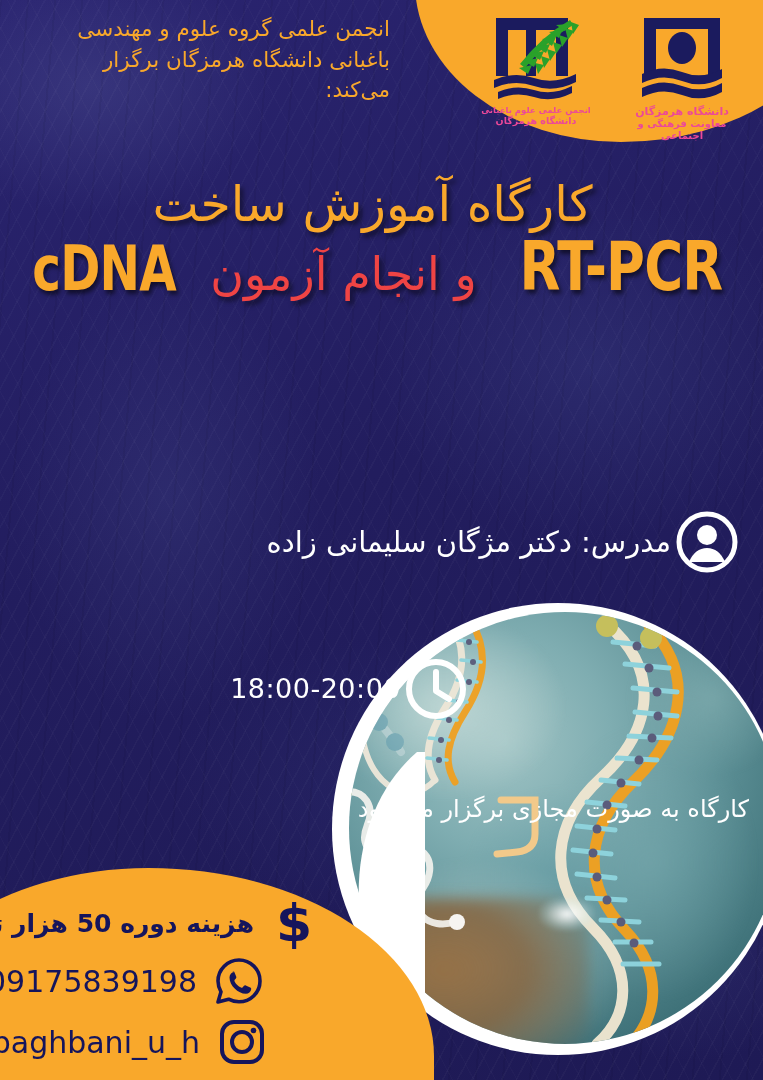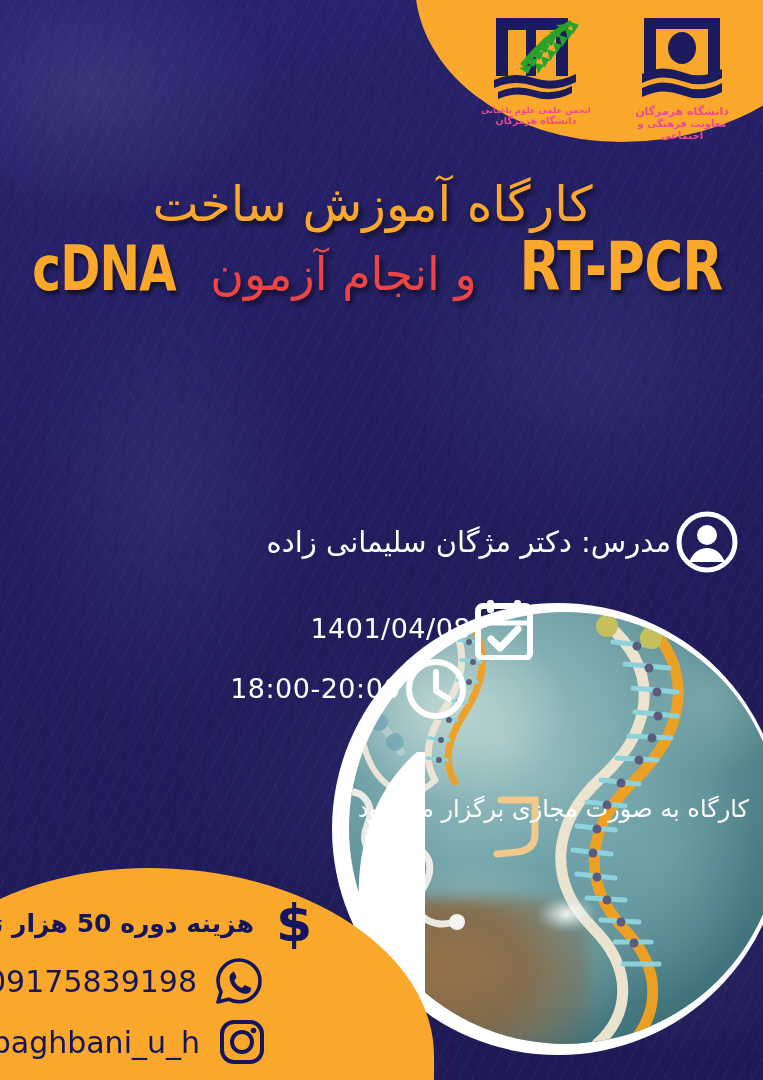--- a/index.html
+++ b/index.html
@@ -223,20 +223,24 @@
 </head>
 <body>
 
 <div id="poster">
 
   <div class="bg-texture"></div>
   <div class="bg-streaks"></div>
 
   <div class="top-blob"></div>
 
+  <div class="header-text">
+    <div>انجمن علمی گروه علوم و مهندسی</div>
+    <div>باغبانی دانشگاه هرمزگان برگزار می‌کند:</div>
+  </div>
 
   <div class="logos">
 
     <div class="logo">
       <svg width="108" height="96" viewBox="0 0 108 96">
 
         <path d="M14 8 h34 v12 h-22 v46 h-12 z" fill="#1b1b5e"></path>
         <path d="M52 8 h34 v58 h-12 v-46 h-22 z" fill="#1b1b5e"></path>
         <rect x="44" y="8" width="10" height="58" fill="#1b1b5e"></rect>
 
@@ -397,30 +401,20 @@
 
   <div class="info-row" id="row-instructor">
     <svg width="64" height="64" viewBox="0 0 64 64" class="icon-svg">
       <circle cx="32" cy="32" r="28" fill="none" stroke="#ffffff" stroke-width="5"></circle>
       <circle cx="32" cy="25" r="10" fill="#ffffff"></circle>
       <path d="M14 52 q6 -14 18 -14 q12 0 18 14 z" fill="#ffffff"></path>
     </svg>
     <span class="info-text">مدرس: دکتر مژگان سلیمانی زاده</span>
   </div>
 
-  <div class="info-row" id="row-date">
-    <svg width="58" height="62" viewBox="0 0 58 62" class="icon-svg">
-      <rect x="12" y="2" width="7" height="13" rx="3" fill="#ffffff"></rect>
-      <rect x="39" y="2" width="7" height="13" rx="3" fill="#ffffff"></rect>
-      <rect x="3" y="8" width="52" height="52" rx="5" fill="none" stroke="#ffffff" stroke-width="6"></rect>
-      <line x1="6" y1="25" x2="52" y2="25" stroke="#ffffff" stroke-width="5"></line>
-      <path d="M16 41 l9 9 l18 -19" fill="none" stroke="#ffffff" stroke-width="7" stroke-linecap="round" stroke-linejoin="round"></path>
-    </svg>
-    <span class="info-text num">1401/04/08</span>
-  </div>
 
   <div class="info-row" id="row-time">
     <svg width="62" height="62" viewBox="0 0 62 62" class="icon-svg">
       <circle cx="31" cy="31" r="27" fill="none" stroke="#ffffff" stroke-width="6"></circle>
       <path d="M31 14 L31 33 L44 41" fill="none" stroke="#ffffff" stroke-width="6" stroke-linecap="round" stroke-linejoin="round"></path>
     </svg>
     <span class="info-text num">18:00-20:00</span>
   </div>
 
   <div class="notice">کارگاه به صورت مجازی برگزار می‌شود</div>

